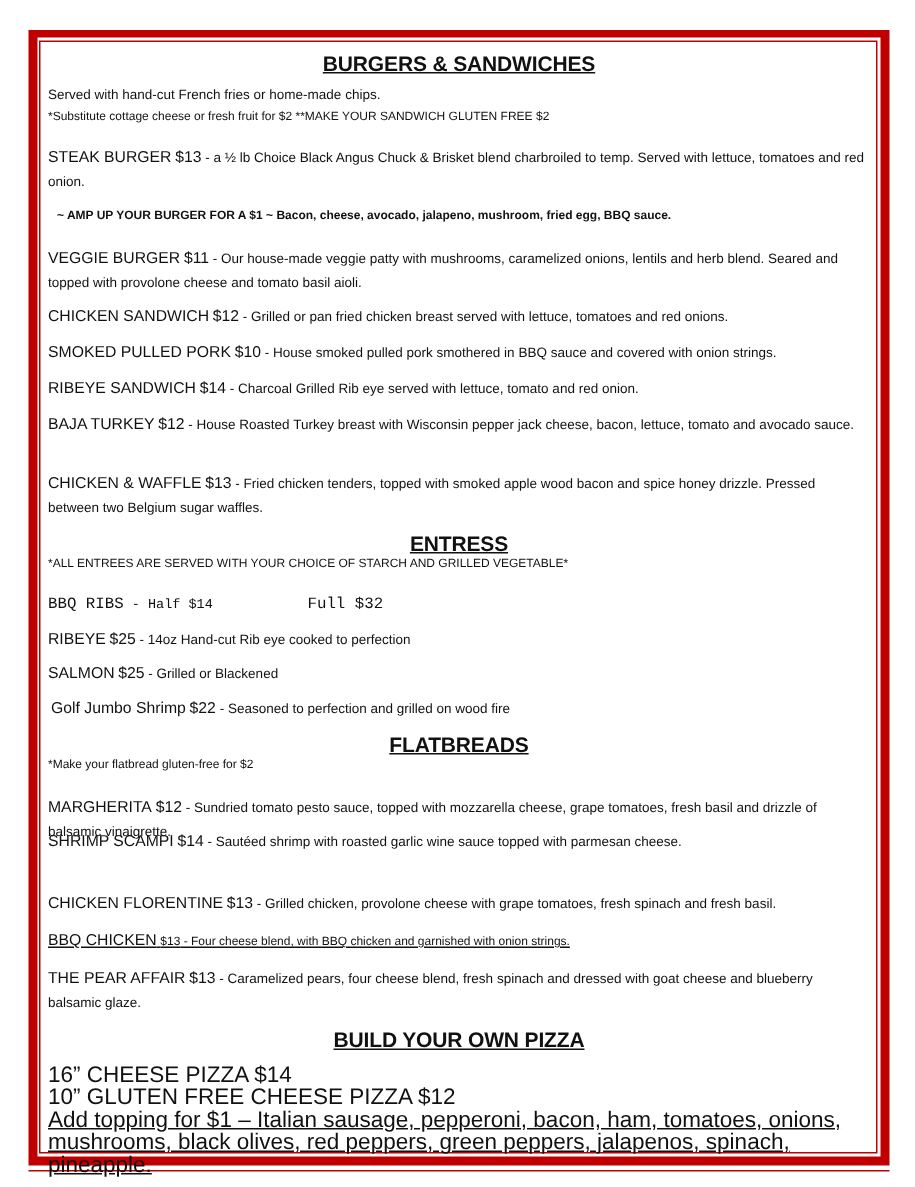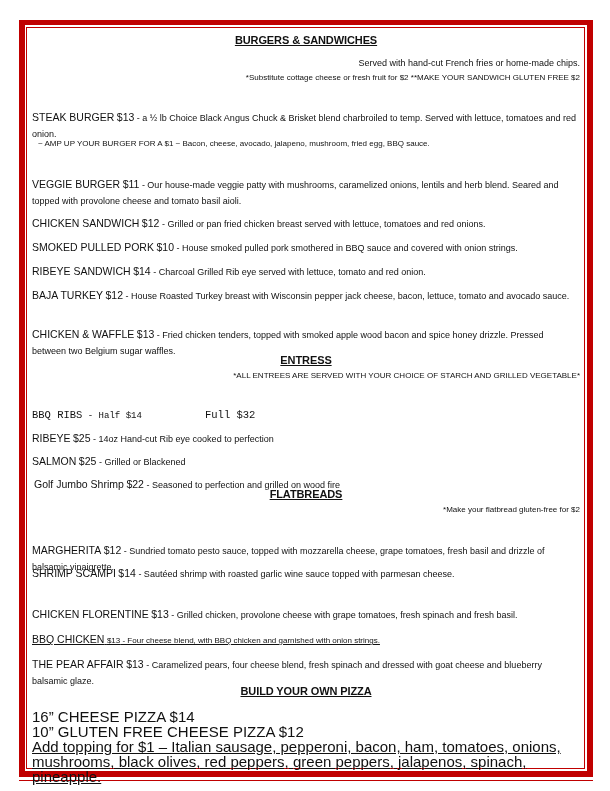--- a/index.html
+++ b/index.html
@@ -6,25 +6,25 @@
   body { width:610px; height:791px; position:relative; overflow:hidden;
          font-family:"Liberation Sans", sans-serif; color:#111; }
   .frame-outer { position:absolute; left:19px; top:20px; width:574px; height:757px;
                  background:#c00000; }
   .frame-gap { position:absolute; left:25px; top:25px; width:562px; height:746px; background:#ffffff; }
   .frame-thin { position:absolute; left:26px; top:27px; width:559px; height:742px;
                 border:1px solid #c00000; box-sizing:border-box; background:#ffffff; }
   .bottom-rule { position:absolute; left:19px; top:780px; width:574px; height:1px; background:#c00000; }
   .content { position:absolute; left:32px; top:34px; width:548px;
              font-family:"Liberation Sans Narrow","Liberation Sans", sans-serif; }
-  .sec-title { text-align:center; font-weight:bold; font-size:11px; text-decoration:underline;
+  .sec-title { text-align:center; font-weight:bold; font-size:14px; text-decoration:underline;
                position:absolute; left:0; width:548px; letter-spacing:-0.1px; }
-  .note { text-align:right; font-size:9px; position:absolute; left:0; width:548px; }
+  .note { text-align:left; font-size:9px; position:absolute; left:0; width:548px; }
   .note.small { font-size:8px; }
-  .item { position:absolute; left:0; width:545px; font-size:9px; line-height:15.5px;margin-top:12px; }
+  .item { position:absolute; left:0; width:545px; font-size:9px; line-height:15.5px; }
   .item .name { font-size:10.5px; }
   .amp { position:absolute; left:6px; font-size:8px; }
   .pizza-line { position:absolute; left:0; font-size:15px; line-height:15px; width:548px; }
 </style>
 </head>
 <body>
 
 <div class="frame-outer"></div>
 <div class="frame-gap"></div>
 <div class="frame-thin"></div>
@@ -33,21 +33,21 @@
 <div class="content">
 
   <div class="sec-title" style="top:0px;">BURGERS &amp; SANDWICHES</div>
   <div class="note" style="top:24px;">Served with hand-cut French fries or home-made chips.</div>
   <div class="note small" style="top:39px;">*Substitute cottage cheese or fresh fruit for $2   **MAKE YOUR SANDWICH GLUTEN FREE $2</div>
 
   <div class="item" style="top:64px;">
     <span class="name">STEAK BURGER</span>
     <span class="name">$13</span><span> - a ½ lb  Choice Black Angus Chuck  &amp; Brisket blend charbroiled to temp. Served with lettuce, tomatoes and red onion.</span>
   </div>
-  <div class="amp" style="top:105px;">~ AMP UP YOUR BURGER FOR A $1 ~ Bacon, cheese, avocado, jalapeno, mushroom, fried egg, BBQ sauce.</div>
+  <div class="amp" style="top:105px;font-weight:bold;">~ AMP UP YOUR BURGER FOR A $1 ~ Bacon, cheese, avocado, jalapeno, mushroom, fried egg, BBQ sauce.</div>
 
   <div class="item" style="top:131px;">
     <span class="name">VEGGIE BURGER</span>
     <span class="name">$11</span><span> - Our house-made veggie patty with mushrooms, caramelized onions, lentils and herb blend. Seared and topped with provolone cheese and tomato basil aioli.</span>
   </div>
   <div class="item" style="top:170px;">
     <span class="name">CHICKEN SANDWICH</span>
     <span class="name">$12</span><span> - Grilled or pan fried chicken breast served with lettuce, tomatoes and red onions.</span>
   </div>
   <div class="item" style="top:194px;">

